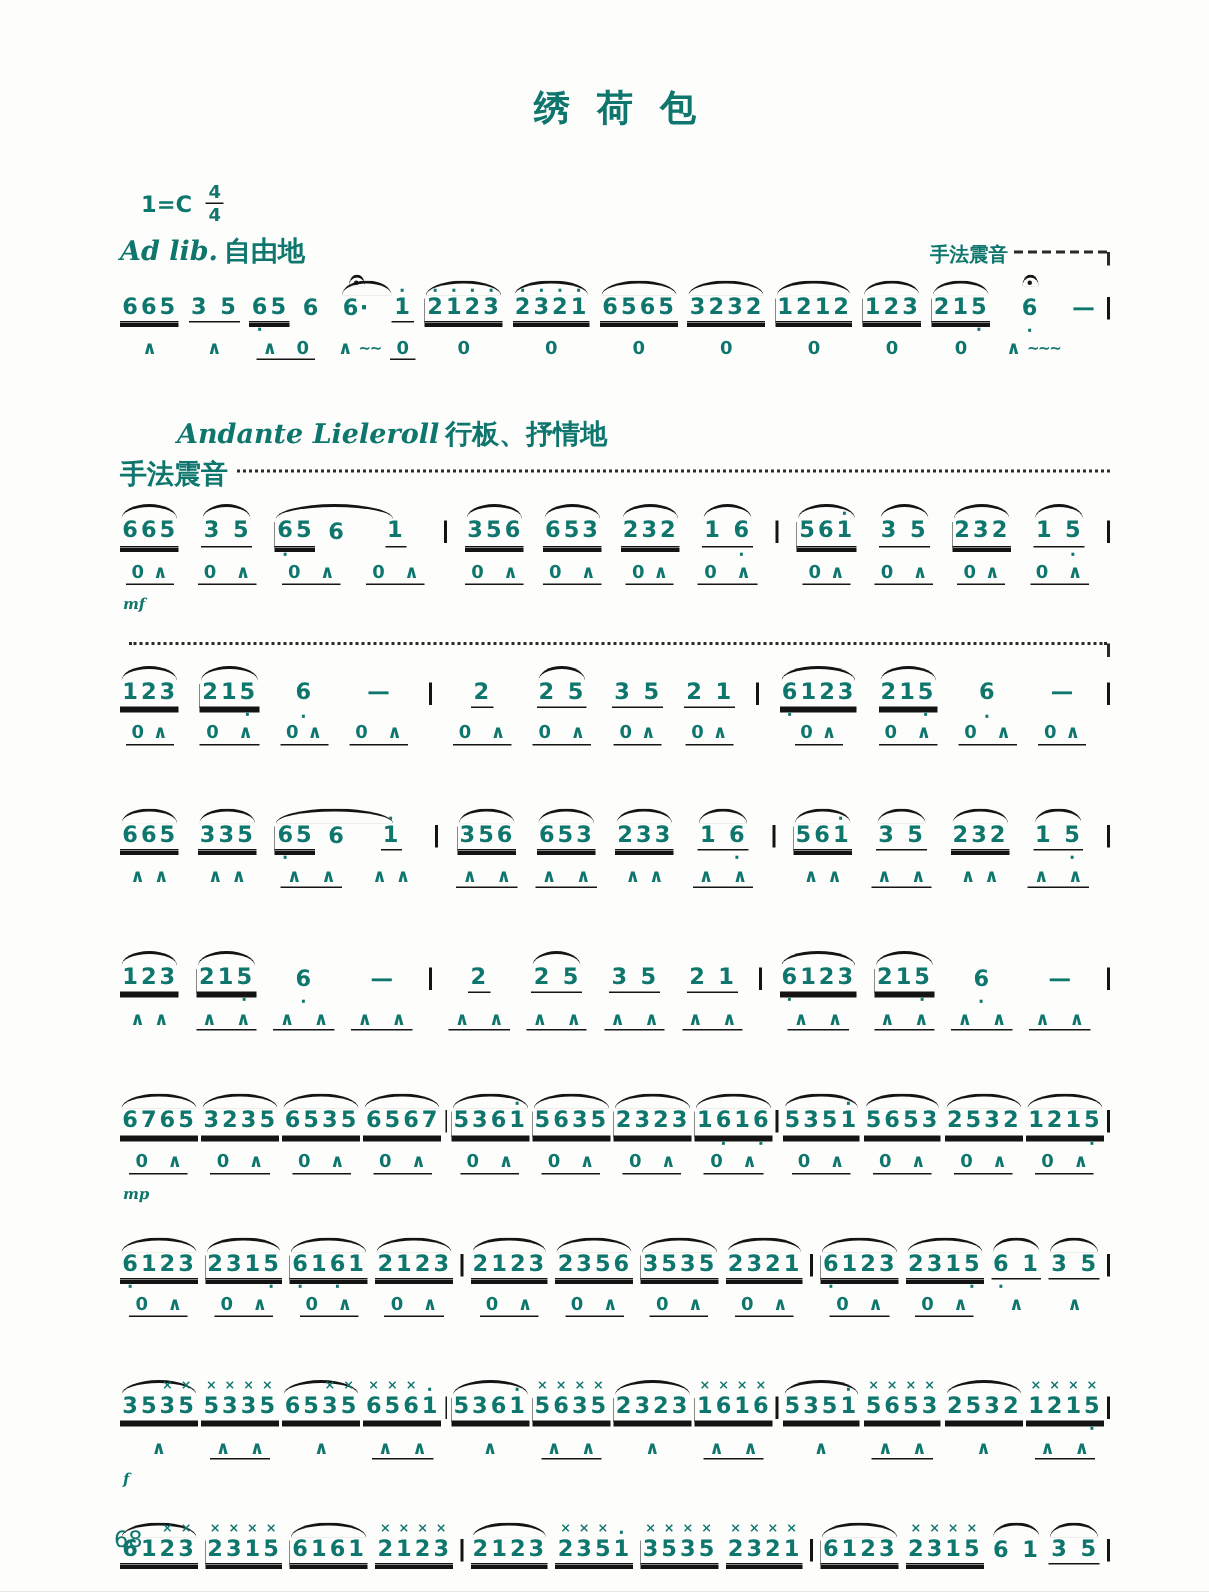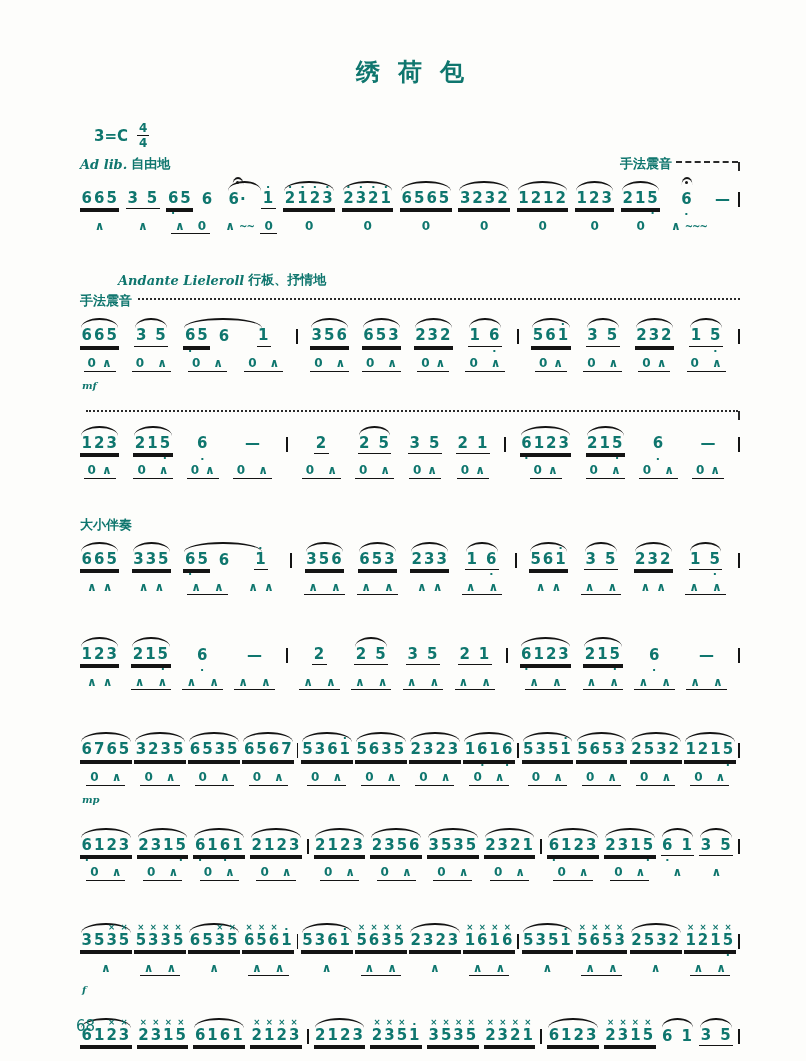--- a/index.html
+++ b/index.html
@@ -9,21 +9,21 @@
   .title{text-align:center;font-size:24px;font-weight:700;letter-spacing:18px;
          margin:10px 0 0 18px;font-family:"DejaVu Serif",serif;}
   .keyrow{margin-top:34px;margin-left:14px;font-size:15px;font-weight:700;display:flex;align-items:center;}
   .frac{display:inline-flex;flex-direction:column;align-items:center;line-height:1;
         font-size:12px;font-weight:700;margin-left:9px;}
   .frac .fn{border-bottom:1.5px solid #141414;padding:0 2px 1px;}
   .frac .fd{padding-top:1px;}
   .attr{text-align:right;font-size:14px;font-weight:700;margin:8px 2px 6px 0;}
   .score{margin-top:6px;}
   
-  .lblrow{display:flex;align-items:center;font-size:13px;font-weight:700;margin:2px 0 3px;}
+  .lblrow{display:flex;align-items:center;font-size:18px;font-weight:700;margin:2px 0 3px;}
   .lbl-latin{font-style:italic;font-family:"DejaVu Serif",serif;font-weight:700;margin-right:4px;}
   .tempo-ind{margin-left:38px;}
   .rule-line{flex:1;border-top:2px dotted #2a2a2a;margin-left:6px;position:relative;top:-2px;}
   .rule-corner{width:2px;height:9px;background:#2a2a2a;position:relative;top:2px;}
   
   .sys{display:flex;justify-content:space-between;align-items:flex-start;position:relative;
        margin-bottom:37px;}
   .cell{display:flex;flex-direction:column;align-items:center;padding-top:14px;position:relative;}
   .nw{position:relative;white-space:nowrap;}
   .arc{position:absolute;top:-9px;left:1px;right:1px;height:8px;border-top:2px solid #141414;
@@ -56,21 +56,21 @@
   .rlab{position:absolute;top:-21px;right:0;display:flex;align-items:center;font-size:13px;font-weight:700;}
   .rdash{width:62px;border-top:2px dashed #2a2a2a;margin-left:4px;position:relative;top:-2px;}
   .pageno{position:absolute;left:76px;bottom:26px;font-size:15px;}
 </style>
 </head>
 <body>
 
 <div class="page">
   <div class="title">绣荷包</div>
   <div class="keyrow">
-    <span>3=C</span>
+    <span>1=C</span>
     <span class="frac">
       <span class="fn">4</span>
       <span class="fd">4</span>
     </span>
   </div>
   <div class="score" id="score">
       <div class="lblrow">
         <span class="lbl-latin">Ad lib.</span>
         <span>自由地</span>
       </div>
@@ -369,23 +369,20 @@
         </div>
         <div class="cell">
           <span class="nw"><span class="part"><span class="nt dash">—</span></span></span>
           <div class="below bu">
             <span class="tk">0</span>
             <span class="tk">∧</span>
           </div>
         </div>
         <div class="bar"></div>
       </div>
-      <div class="lblrow">
-        <span>大小伴奏</span>
-      </div>
       <div class="sys">
         <div class="cell">
           <span class="nw"><span class="arc"></span><span class="part u2"><span class="nt">6</span><span class="nt">6</span><span class="nt">5</span></span></span>
           <div class="below">
             <span class="tk">∧</span>
             <span class="tk">∧</span>
           </div>
         </div>
         <div class="cell">
           <span class="nw"><span class="arc"></span><span class="part u2"><span class="nt">3</span><span class="nt">3</span><span class="nt">5</span></span></span>

